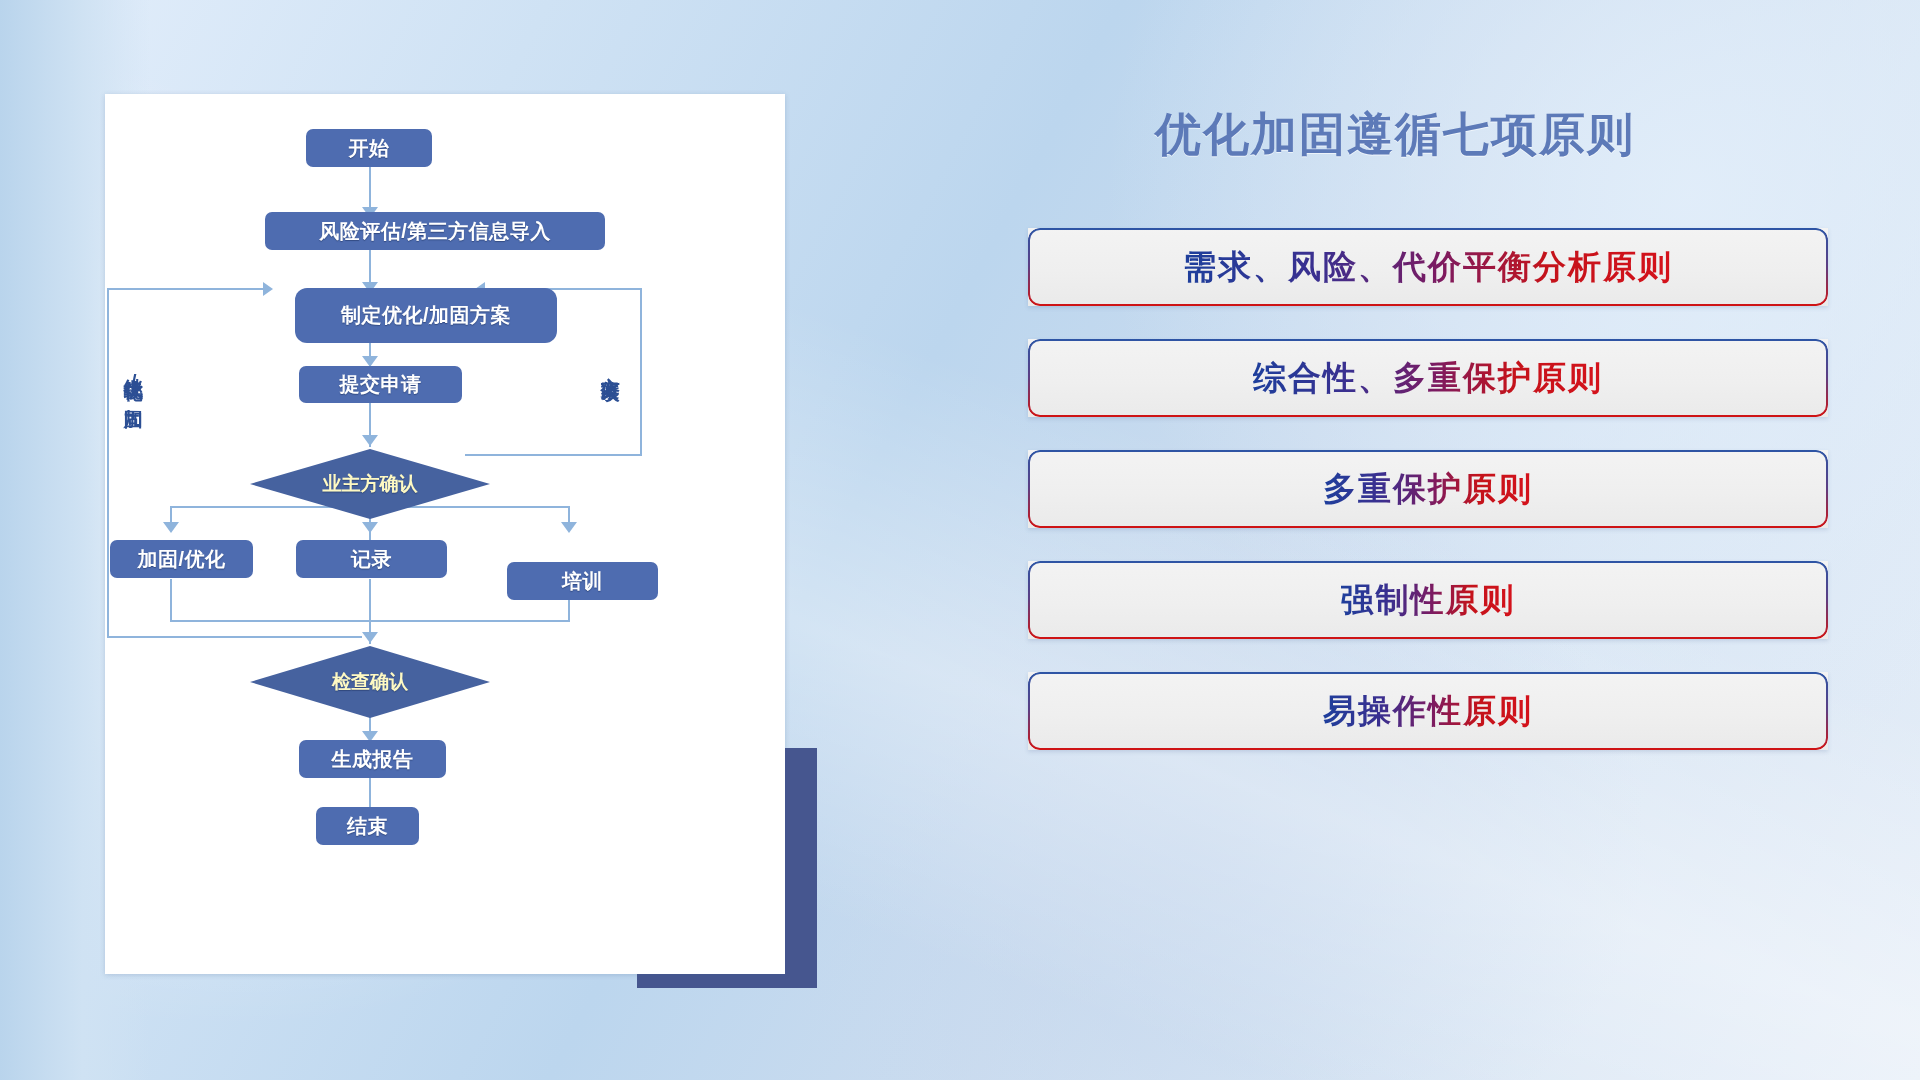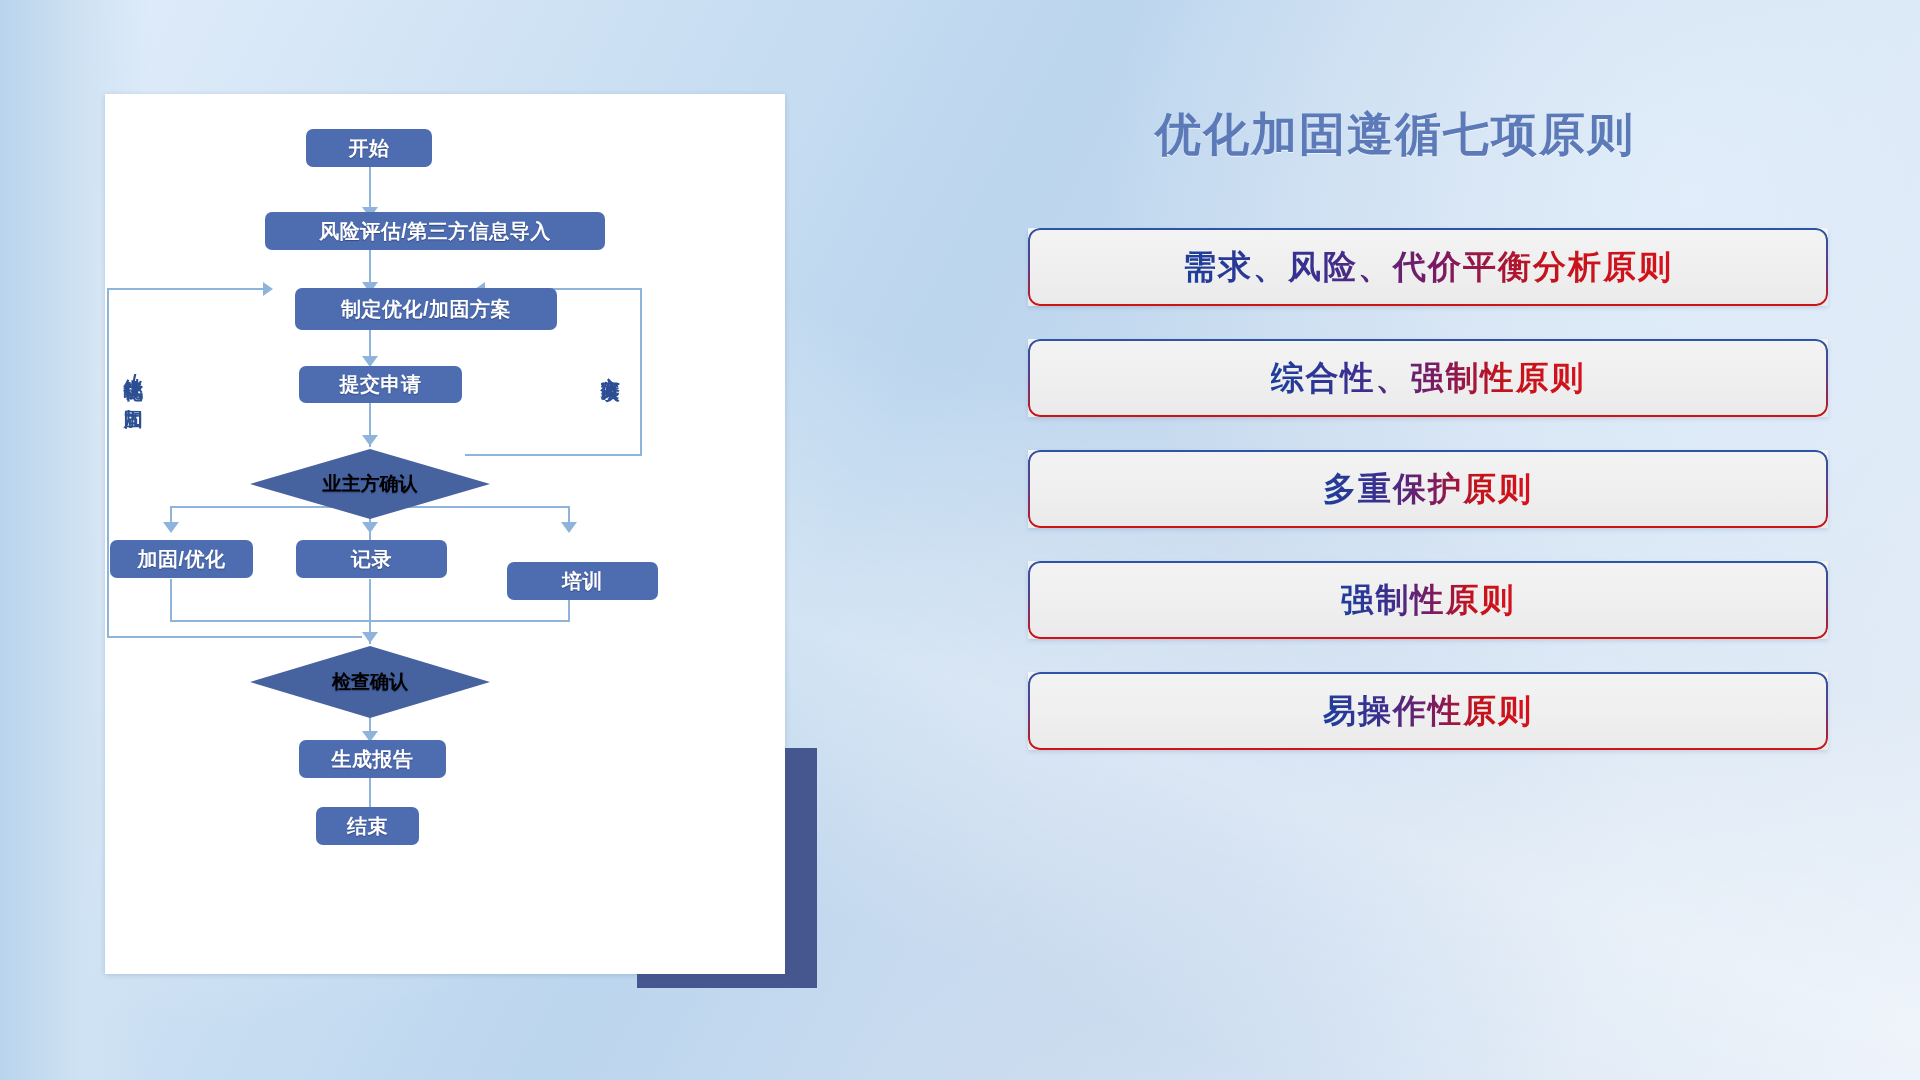--- a/index.html
+++ b/index.html
@@ -25,21 +25,21 @@
   
   #accent{position:absolute;left:637px;top:748px;width:180px;height:240px;background:#46568f;}
   #card{position:absolute;left:105px;top:94px;width:680px;height:880px;background:#fff;
         box-shadow:0 1px 5px rgba(60,90,140,.22);}
   #flow{position:absolute;left:105px;top:94px;width:680px;height:880px;}
 
   
   .node{position:absolute;box-sizing:border-box;display:flex;align-items:center;justify-content:center;
         color:#fff;font-weight:bold;background:#4e6cb0;border-radius:7px;
         text-shadow:0 1px 1px rgba(30,50,95,.55);letter-spacing:.5px;}
-  .diamond{position:absolute;background:#46629f;color:#000000;font-weight:bold;
+  .diamond{position:absolute;background:#46629f;color:#fef9c3;font-weight:bold;
         display:flex;align-items:center;justify-content:center;
         clip-path:polygon(50% 0%,100% 50%,50% 100%,0% 50%);
         text-shadow:0 1px 1px rgba(30,50,95,.55);}
   .vlabel{position:absolute;color:#2c4f94;font-weight:bold;
         writing-mode:vertical-rl;text-orientation:upright;letter-spacing:2px;line-height:1.12;}
 
   
   .ln{position:absolute;background:#8fb4dc;}
   .lnv{width:2px;}
   .lnh{height:2px;}
@@ -120,21 +120,21 @@
   <div class="arw arw-d" style="left:257px;top:714px;"></div>
 
   <div class="node" style="left:201px;top:35px;width:126px;height:38px;font-size:20px;">
     <span>开始</span>
   </div>
 
   <div class="node" style="left:160px;top:118px;width:340px;height:38px;font-size:20px;">
     <span>风险评估/第三方信息导入</span>
   </div>
 
-  <div class="node" style="left:190px;top:194px;width:262px;height:42px;font-size:20px;">
+  <div class="node" style="left:190px;top:194px;width:262px;height:55px;font-size:20px;border-radius:12px;">
     <span>制定优化/加固方案</span>
   </div>
 
   <div class="node" style="left:194px;top:272px;width:163px;height:37px;font-size:20px;">
     <span>提交申请</span>
   </div>
 
   <div class="diamond" style="left:145px;top:355px;width:240px;height:70px;font-size:19px;">
     <span>业主方确认</span>
   </div>
@@ -169,21 +169,21 @@
 </div>
 
 <div id="right">
   <div id="title">优化加固遵循七项原则</div>
 
   <div id="cards">
     <div class="pcard">
       <span class="ptext">需求、风险、代价平衡分析原则</span>
     </div>
     <div class="pcard">
-      <span class="ptext">综合性、强制性原则</span>
+      <span class="ptext">综合性、多重保护原则</span>
     </div>
     <div class="pcard">
       <span class="ptext">多重保护原则</span>
     </div>
     <div class="pcard">
       <span class="ptext">强制性原则</span>
     </div>
     <div class="pcard">
       <span class="ptext">易操作性原则</span>
     </div>

